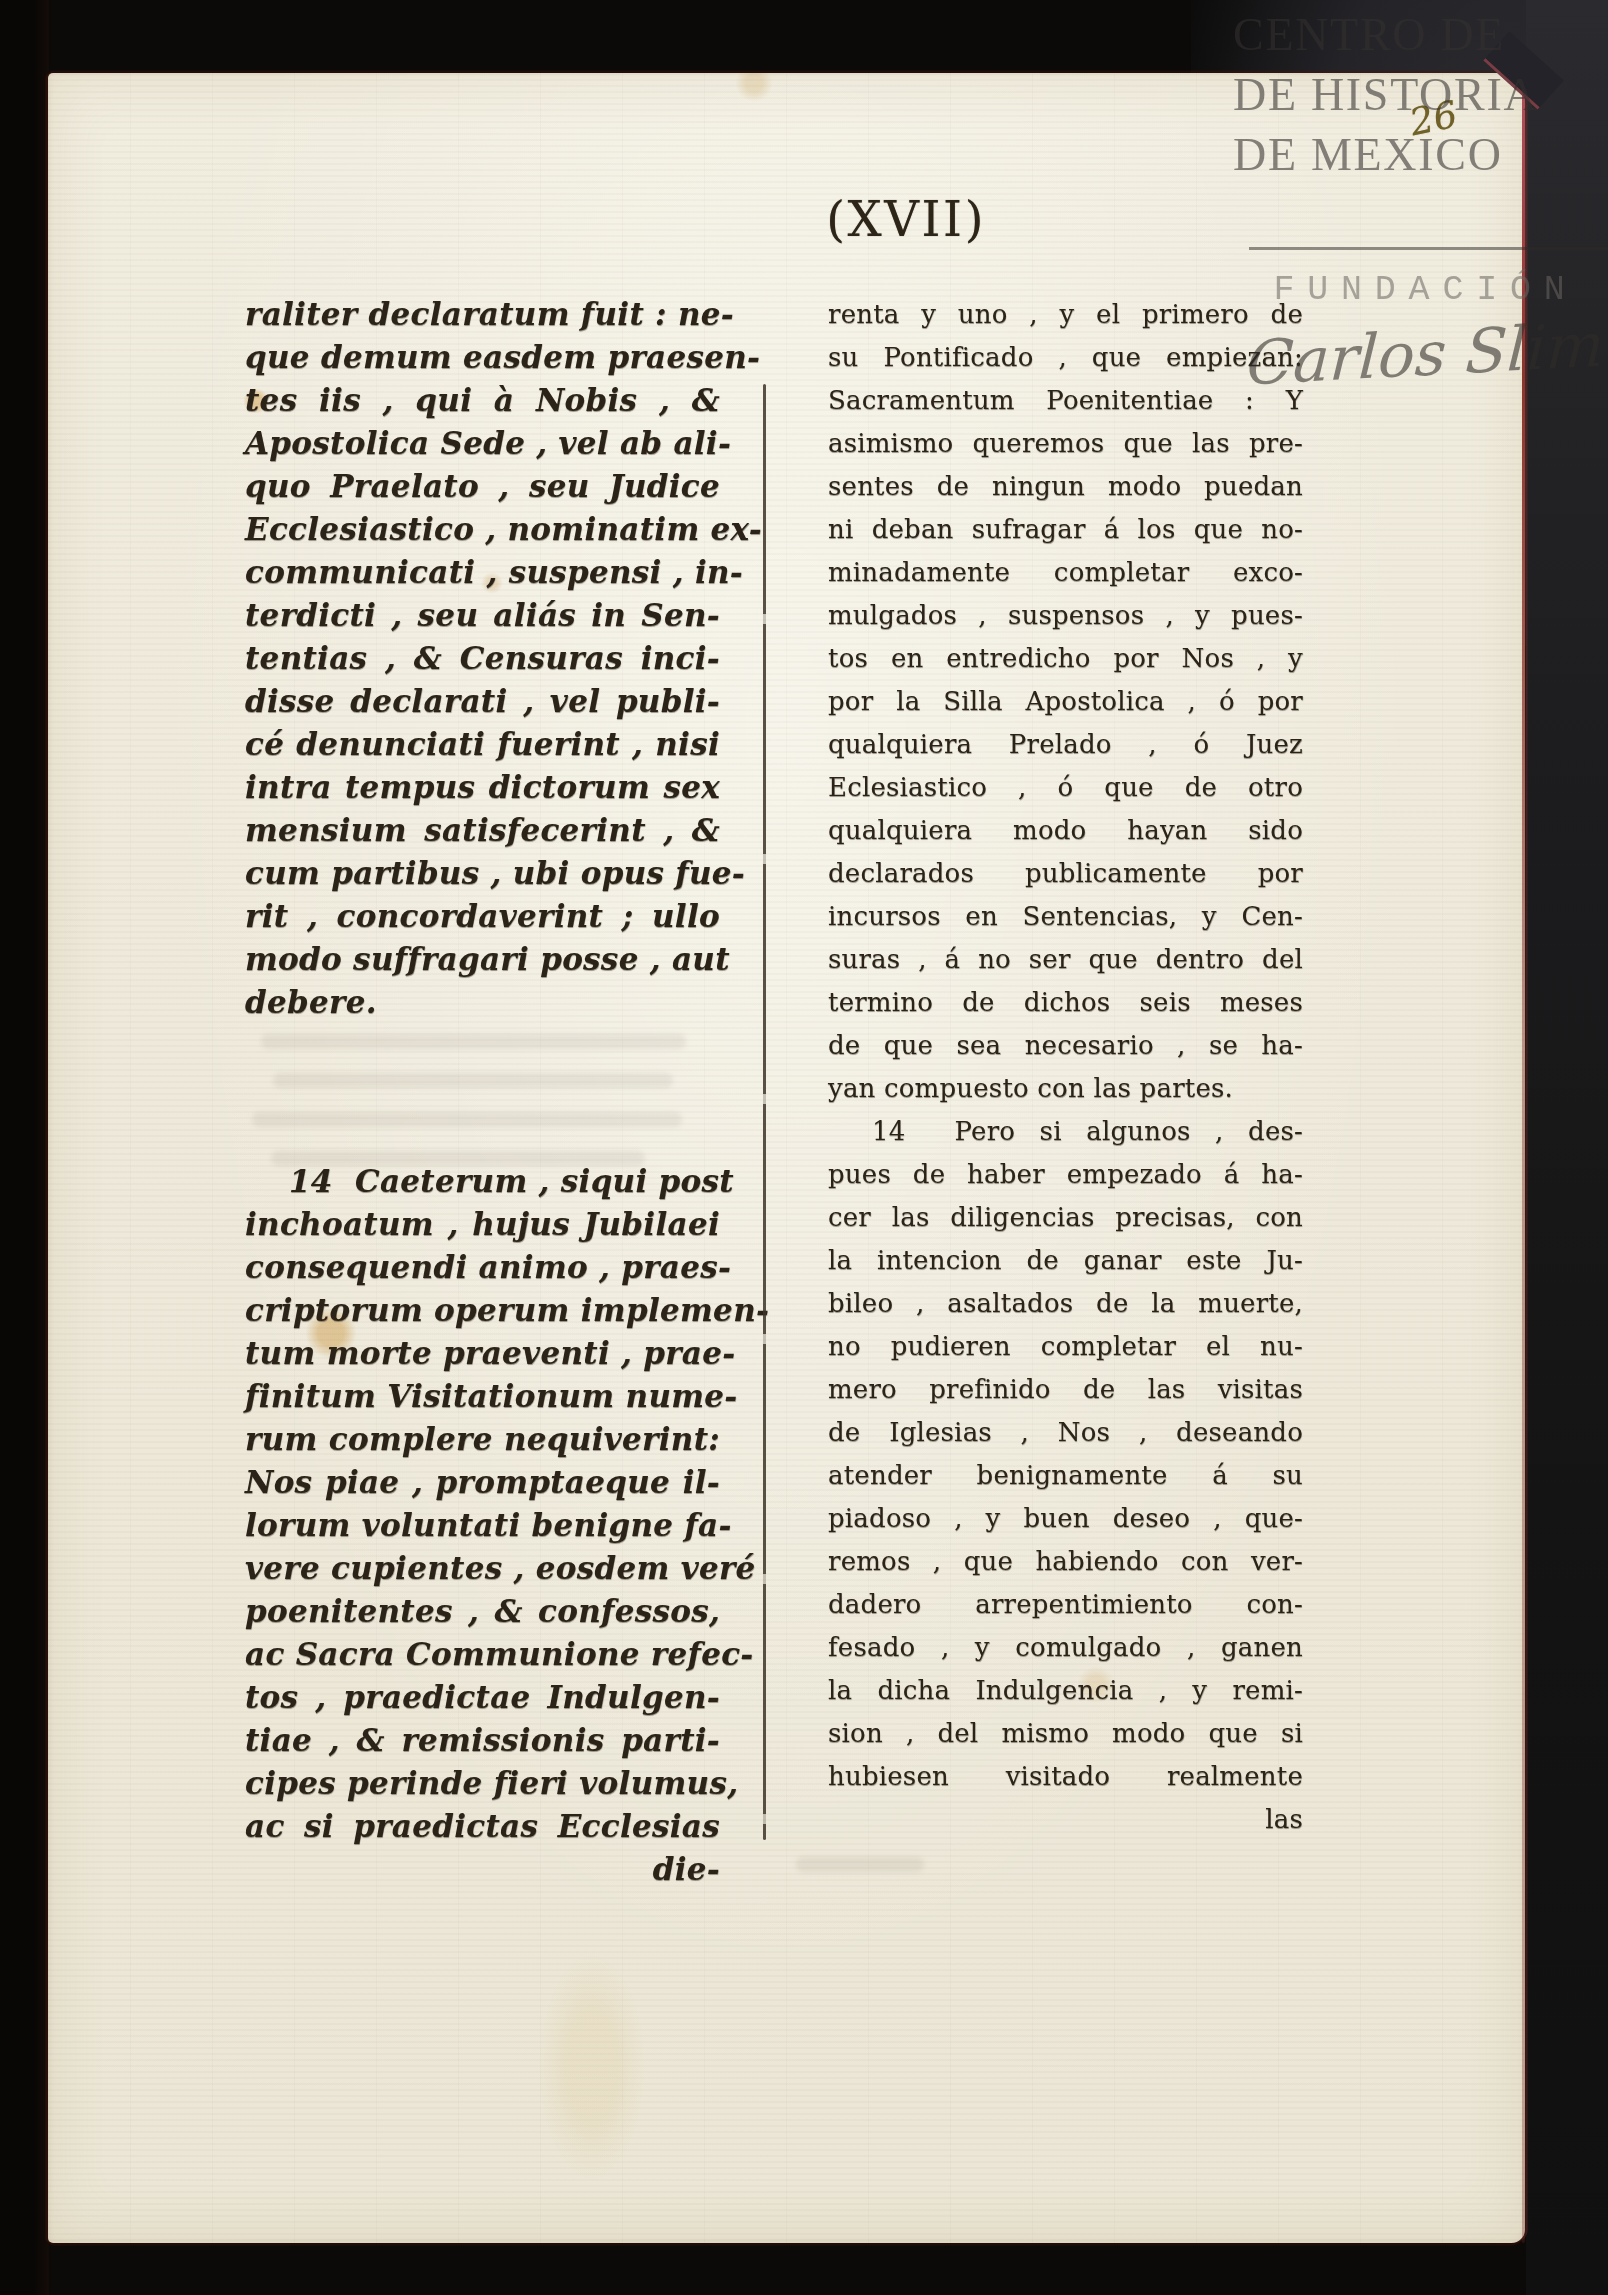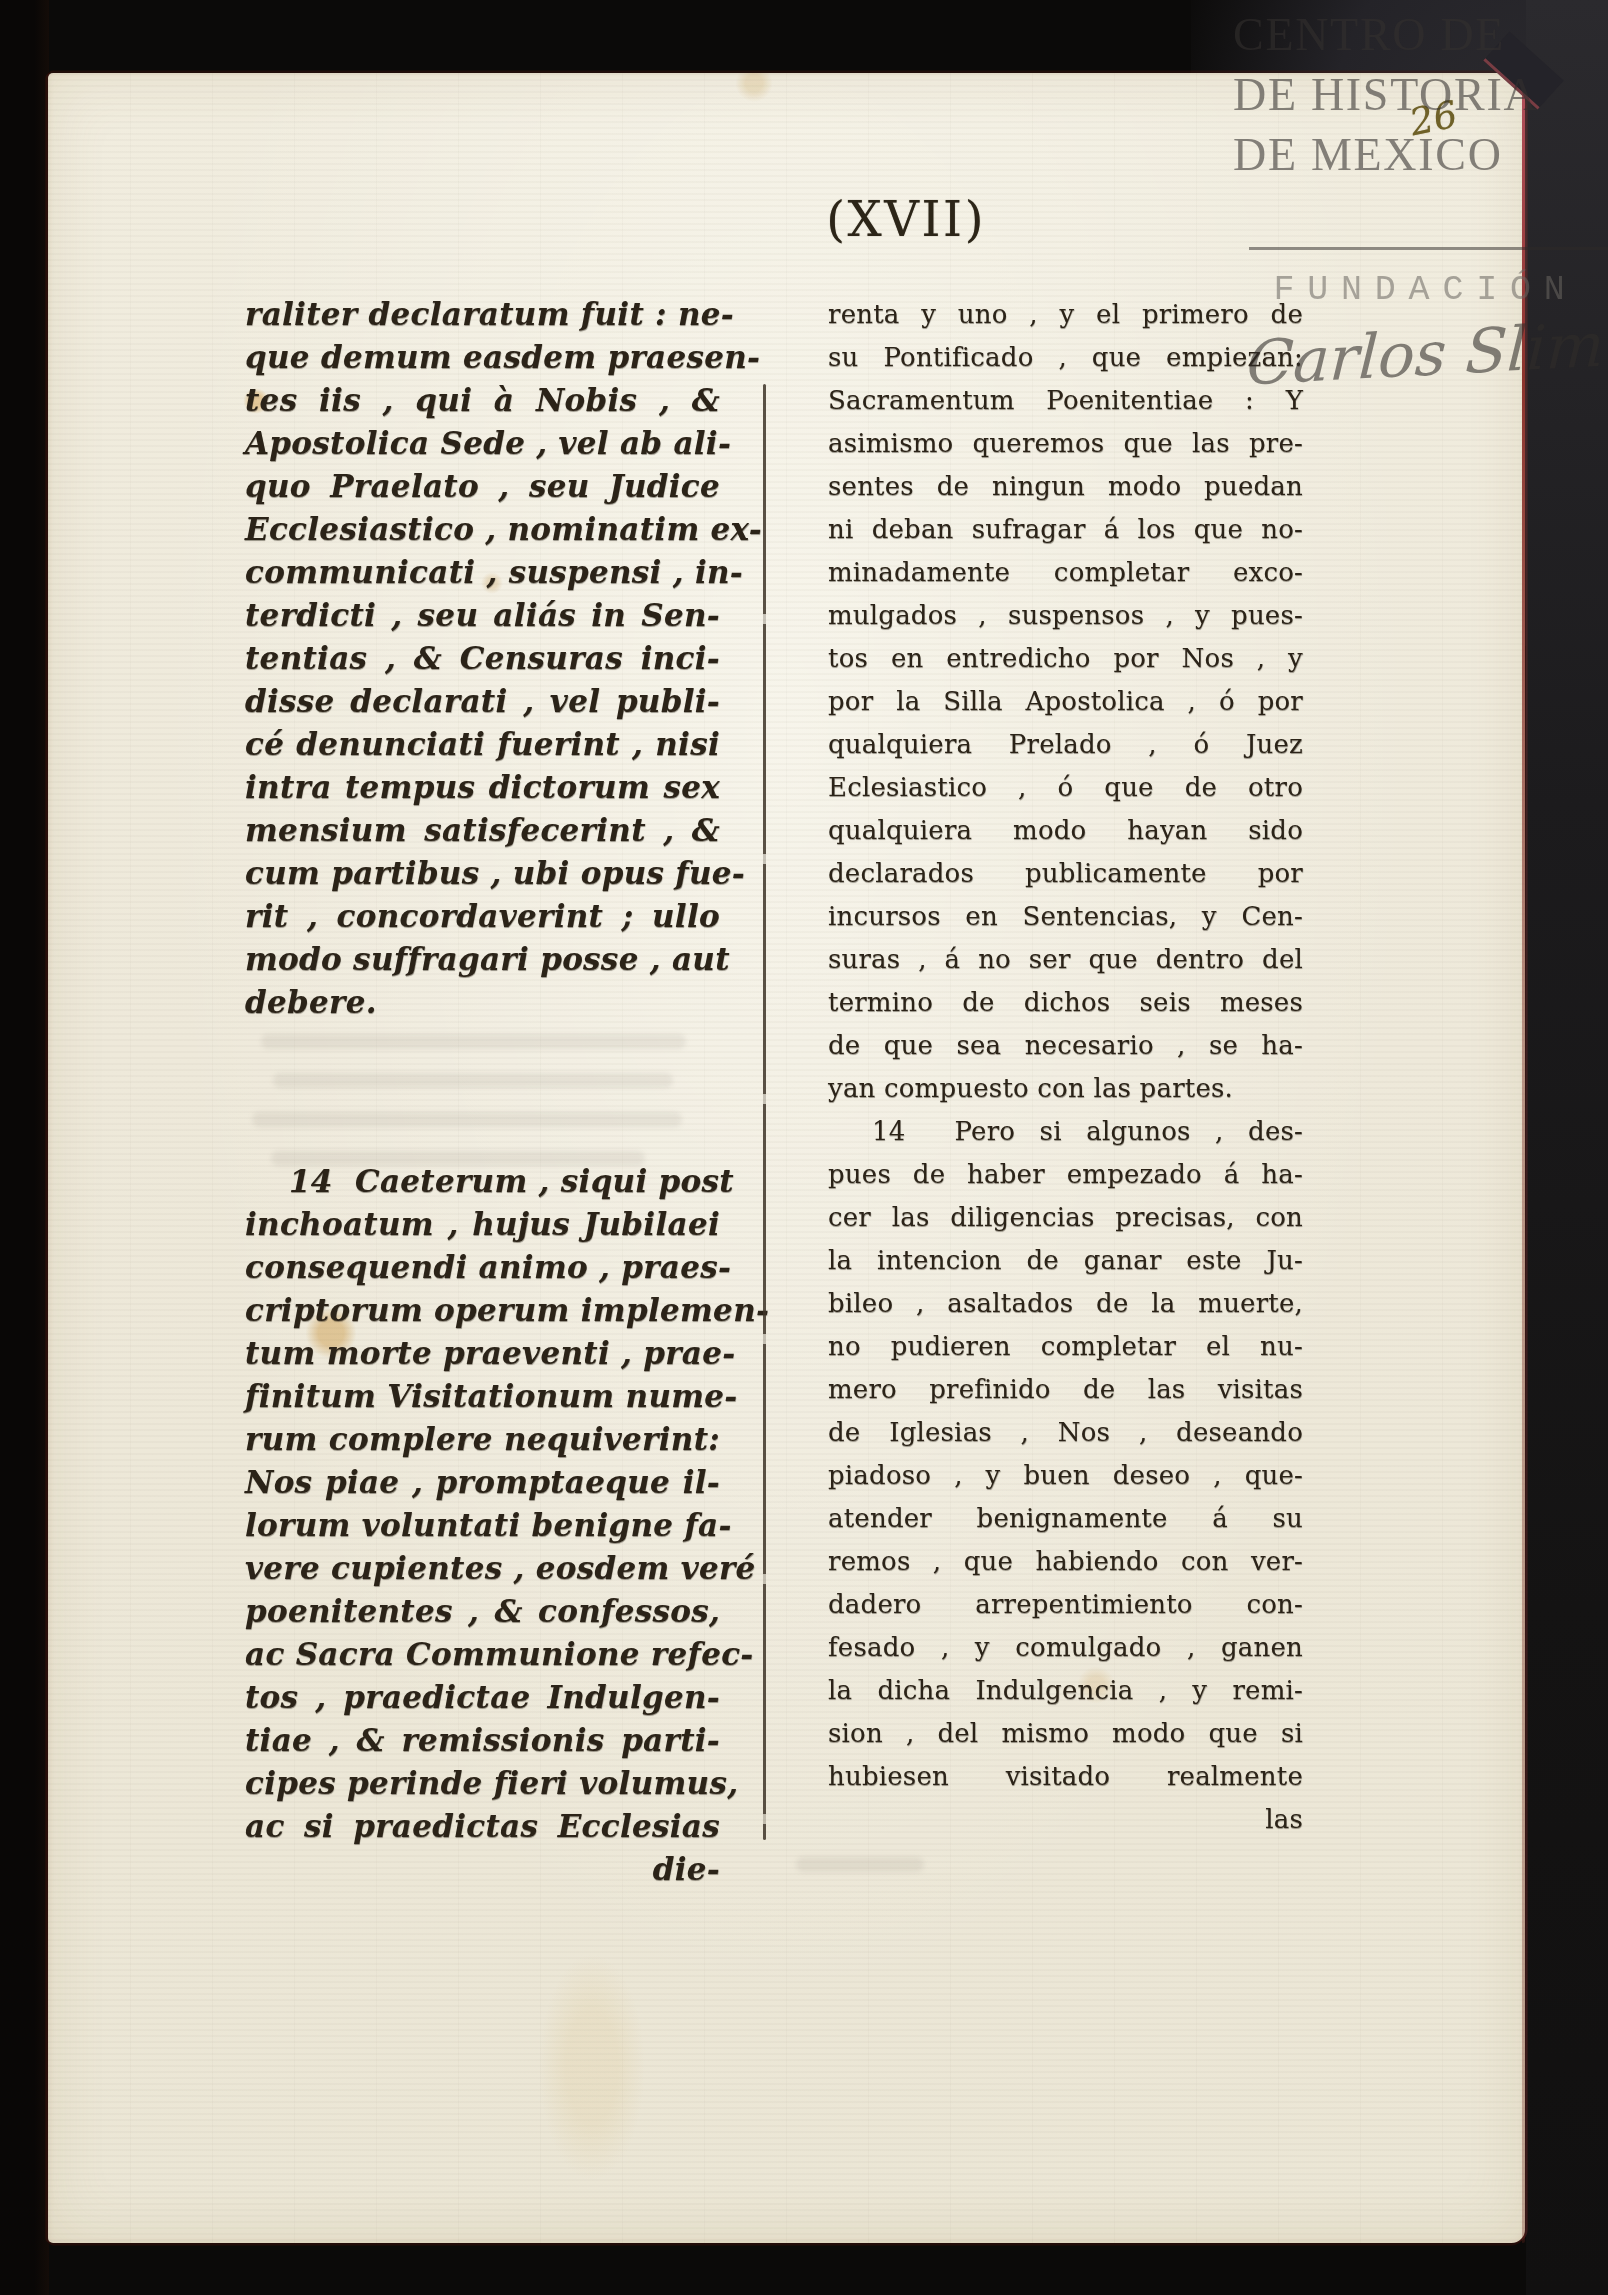--- a/index.html
+++ b/index.html
@@ -167,22 +167,22 @@
         <div class="line">de que sea necesario , se ha-</div>
         <div class="line align-left"><span>yan compuesto con las partes.</span></div>
         <div class="line indent"><span>14&nbsp;&nbsp;Pero si algunos , des-</span></div>
         <div class="line">pues de haber empezado á ha-</div>
         <div class="line">cer las diligencias precisas, con</div>
         <div class="line">la intencion de ganar este Ju-</div>
         <div class="line">bileo , asaltados de la muerte,</div>
         <div class="line">no pudieren completar el nu-</div>
         <div class="line">mero prefinido de las visitas</div>
         <div class="line">de Iglesias , Nos , deseando</div>
+        <div class="line">atender benignamente á su</div>
         <div class="line">piadoso , y buen deseo , que-</div>
-        <div class="line">atender benignamente á su</div>
         <div class="line">remos , que habiendo con ver-</div>
         <div class="line">dadero arrepentimiento con-</div>
         <div class="line">fesado , y comulgado , ganen</div>
         <div class="line">la dicha Indulgencia , y remi-</div>
         <div class="line">sion , del mismo modo que si</div>
         <div class="line">hubiesen visitado realmente</div>
         <div class="line align-right"><span>las</span></div>
       </div>
   </div>
 

